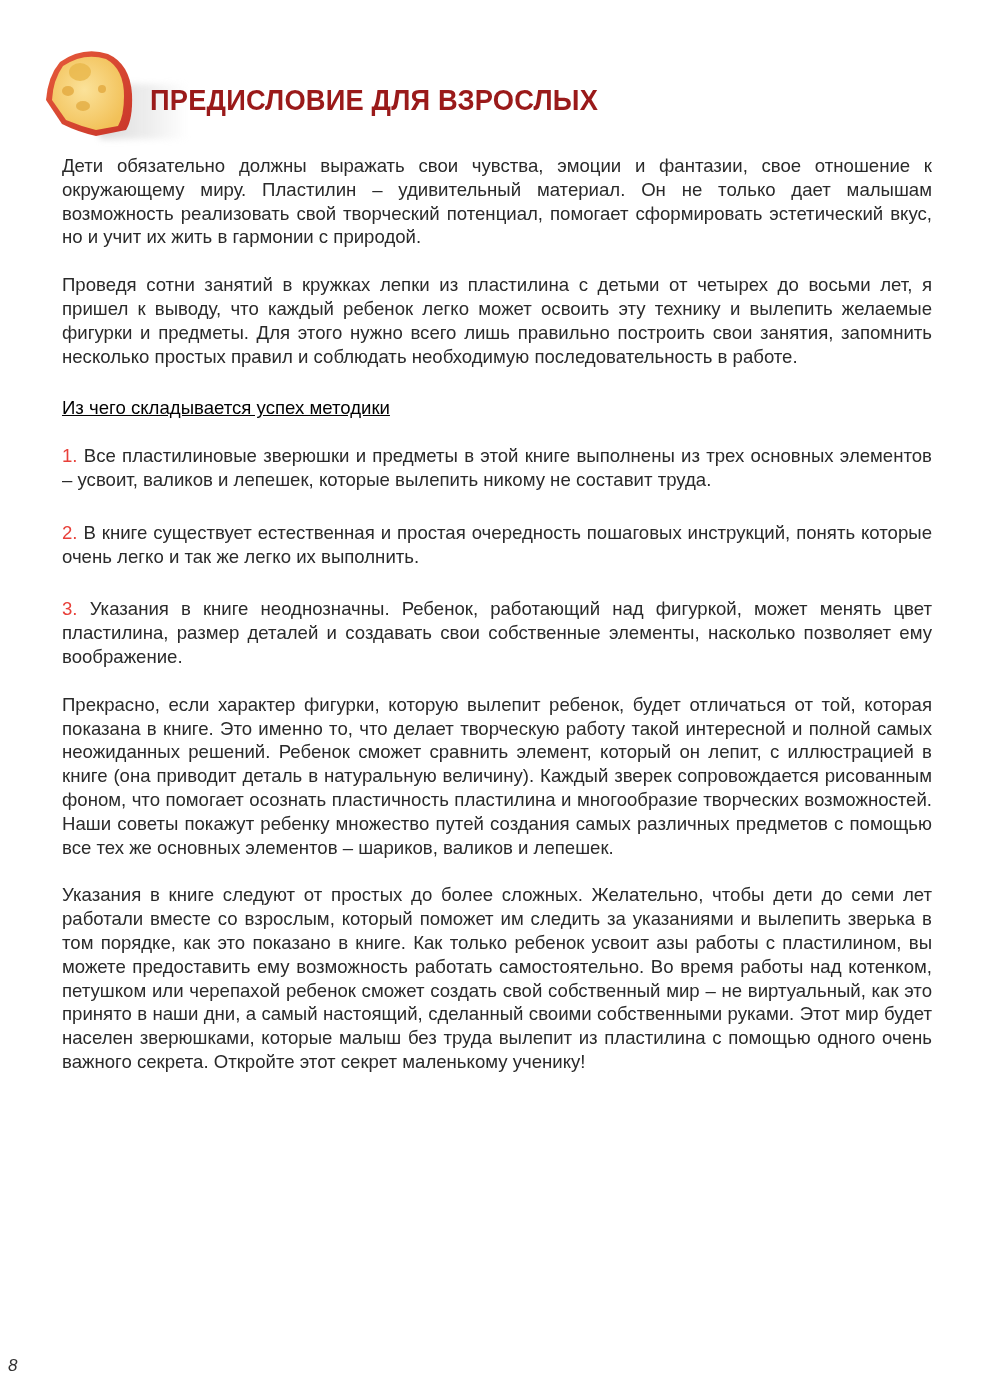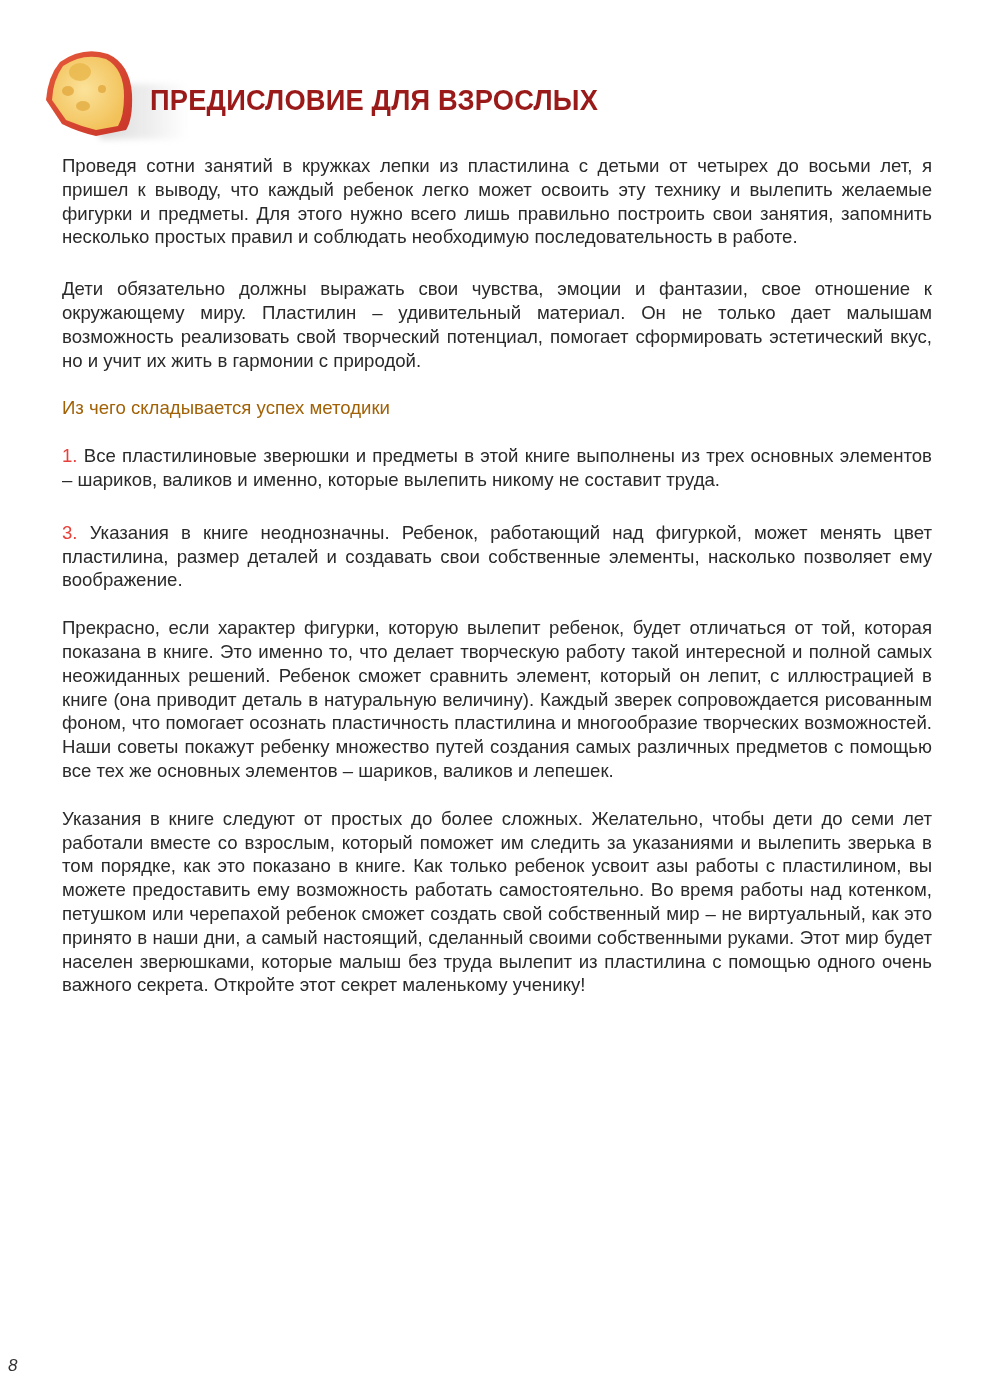--- a/index.html
+++ b/index.html
@@ -18,21 +18,21 @@
       position: absolute; left: 112px; top: 40px; margin: 0;
       font-family: "Liberation Sans", sans-serif; font-weight: bold; font-size: 29px;
       color: #9a1a1a; letter-spacing: 0.2px; transform: scaleX(0.94); transform-origin: left;
       white-space: nowrap;
     }
     .content {
       position: absolute; left: 62px; top: 154px; width: 870px;
       font-size: 18.6px; line-height: 23.8px; text-align: justify;
     }
     .content p { margin: 0 0 24px 0; }
-    .subheading { color: #a16207; margin: 0 0 24px 0; }
+    .subheading { color: #000000; margin: 0 0 24px 0; text-decoration: underline; }
     .num { color: #e8403a; }
     .content p.gap-lg { margin-bottom: 29px; }
     .page-number {
       position: absolute; left: 8px; top: 1356px; font-size: 17px; font-style: italic; color: #333;
     }
   </style>
 </head>
 <body>
 
 <div class="header">
@@ -52,28 +52,32 @@
     <path d="M25 22 Q46 8 68 15 Q86 25 86 52 Q86 72 80 82 L58 86 Q42 82 28 76 L14 56 Q15 36 25 22 Z" fill="url(#cheeseBody)"></path>
     <ellipse cx="42" cy="28" rx="11" ry="9" fill="#e9b64a" opacity="0.8"></ellipse>
     <ellipse cx="30" cy="47" rx="6" ry="5" fill="#e2a93e" opacity="0.8"></ellipse>
     <ellipse cx="64" cy="45" rx="4" ry="4" fill="#e2a93e" opacity="0.8"></ellipse>
     <ellipse cx="45" cy="62" rx="7" ry="5" fill="#e2a93e" opacity="0.75"></ellipse>
   </svg>
   <h1 class="title">ПРЕДИСЛОВИЕ ДЛЯ ВЗРОСЛЫХ</h1>
 </div>
 
 <div class="content">
+  <p>Дети обязательно должны выражать свои чувства, эмоции и фантазии, свое отношение к окружающему миру. Пластилин – удивительный материал. Он не только дает малышам возможность реализовать свой творческий потенциал, помогает сформировать эстетический вкус, но и учит их жить в гармонии с природой.</p>
   <p style="margin-bottom:28px">Проведя сотни занятий в кружках лепки из пластилина с детьми от четырех до восьми лет, я пришел к выводу, что каждый ребенок легко может освоить эту технику и вылепить желаемые фигурки и предметы. Для этого нужно всего лишь правильно построить свои занятия, запомнить несколько простых правил и соблюдать необходимую последовательность в работе.</p>
-  <p>Дети обязательно должны выражать свои чувства, эмоции и фантазии, свое отношение к окружающему миру. Пластилин – удивительный материал. Он не только дает малышам возможность реализовать свой творческий потенциал, помогает сформировать эстетический вкус, но и учит их жить в гармонии с природой.</p>
 
   <p class="subheading">Из чего складывается успех методики</p>
 
   <p class="gap-lg">
     <span class="num">1.</span>
-    <span>Все пластилиновые зверюшки и предметы в этой книге выполнены из трех основных элементов – шариков, валиков и именно, которые вылепить никому не составит труда.</span>
+    <span>Все пластилиновые зверюшки и предметы в этой книге выполнены из трех основных элементов – усвоит, валиков и лепешек, которые вылепить никому не составит труда.</span>
+  </p>
+  <p class="gap-lg">
+    <span class="num">2.</span>
+    <span>В книге существует естественная и простая очередность пошаговых инструкций, понять которые очень легко и так же легко их выполнить.</span>
   </p>
   <p style="">
     <span class="num">3.</span>
     <span>Указания в книге неоднозначны. Ребенок, работающий над фигуркой, может менять цвет пластилина, размер деталей и создавать свои собственные элементы, насколько позволяет ему воображение.</span>
   </p>
 
   <p>Прекрасно, если характер фигурки, которую вылепит ребенок, будет отличаться от той, которая показана в книге. Это именно то, что делает творческую работу такой интересной и полной самых неожиданных решений. Ребенок сможет сравнить элемент, который он лепит, с иллюстрацией в книге (она приводит деталь в натуральную величину). Каждый зверек сопровождается рисованным фоном, что помогает осознать пластичность пластилина и многообразие творческих возможностей. Наши советы покажут ребенку множество путей создания самых различных предметов с помощью все тех же основных элементов – шариков, валиков и лепешек.</p>
   <p>Указания в книге следуют от простых до более сложных. Желательно, чтобы дети до семи лет работали вместе со взрослым, который поможет им следить за указаниями и вылепить зверька в том порядке, как это показано в книге. Как только ребенок усвоит азы работы с пластилином, вы можете предоставить ему возможность работать самостоятельно. Во время работы над котенком, петушком или черепахой ребенок сможет создать свой собственный мир – не виртуальный, как это принято в наши дни, а самый настоящий, сделанный своими собственными руками. Этот мир будет населен зверюшками, которые малыш без труда вылепит из пластилина с помощью одного очень важного секрета. Откройте этот секрет маленькому ученику!</p>
 </div>
 

